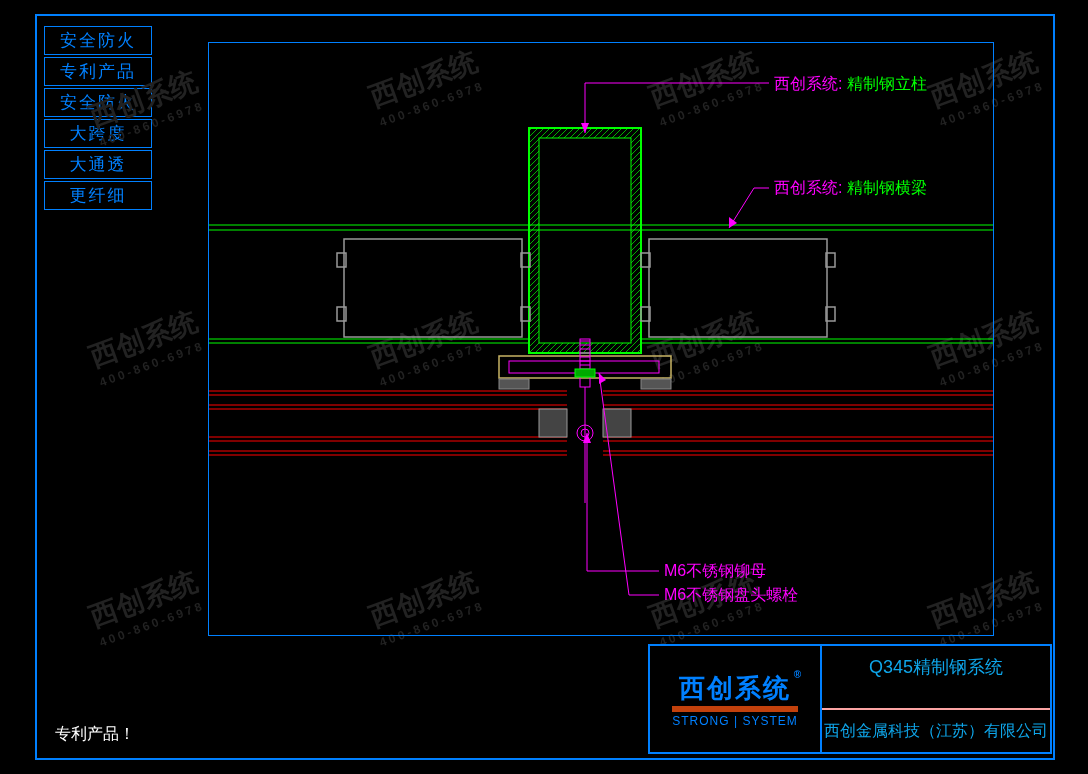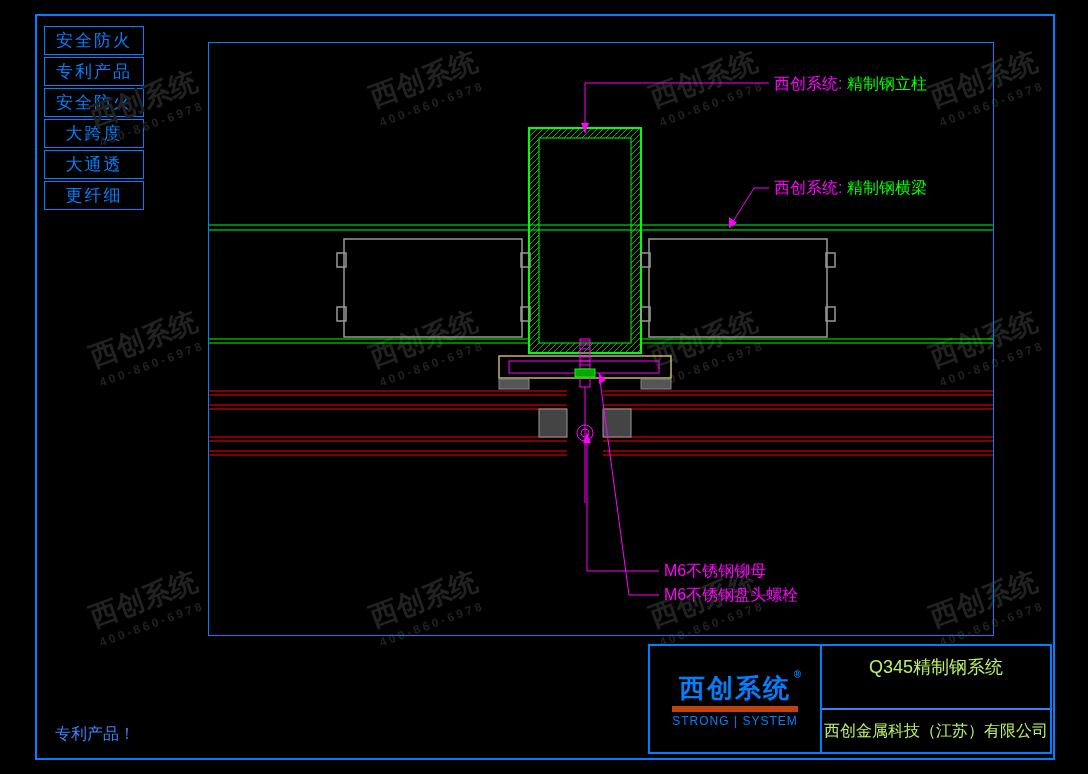--- a/index.html
+++ b/index.html
@@ -1,31 +1,31 @@
 <!DOCTYPE html>
 <html><head>
 <meta charset="utf-8">
 <style>
   body { margin:0; background:#000; font-family:"Microsoft YaHei","SimSun",sans-serif; color:#fff; }
   .page { position:relative; width:1088px; height:774px; background:#000; }
   .frame-outer { position:absolute; left:35px; top:14px; width:1016px; height:742px; border:2px solid #0080ff; }
-  .sidebar { position:absolute; left:44px; top:26px; width:100px; }
+  .sidebar { position:absolute; left:44px; top:26px; width:108px; }
   .side-item { border:1px solid #0080ff; text-align:center; color:#0080ff; font-size:17px; padding:2px 0; margin-bottom:2px; letter-spacing:2px; }
   .drawing { position:absolute; left:208px; top:42px; width:784px; height:592px; border:1px solid #0080ff; }
   .wm { position:absolute; color:#222; font-size:28px; font-weight:bold; transform:rotate(-20deg); pointer-events:none; user-select:none; white-space:nowrap; }
   .wm small { display:block; font-size:12px; letter-spacing:3px; }
-  .patent { position:absolute; left:55px; top:724px; color:#3b82f6; font-size:16px; }
+  .patent { position:absolute; left:55px; top:724px; color:#ffffff; font-size:16px; }
   .titleblock { position:absolute; left:648px; top:644px; width:400px; height:106px; border:2px solid #0080ff; display:flex; }
   .tb-left { width:170px; border-right:2px solid #0080ff; display:flex; flex-direction:column; align-items:center; justify-content:center; }
   .logo-main { color:#0080ff; font-size:26px; font-weight:bold; letter-spacing:2px; position:relative; }
   .logo-main sup { font-size:10px; position:absolute; top:-2px; right:-12px; }
   .logo-sub { color:#0080ff; font-size:12px; letter-spacing:1px; margin-top:0; border-top:6px solid #c2410c; padding-top:2px; }
   .tb-right { flex:1; display:flex; flex-direction:column; }
-  .tb-row { flex:1; display:flex; align-items:center; justify-content:center; color:#bef264; font-size:18px; }
-  .tb-row + .tb-row { border-top:2px solid #3b82f6; font-size:16px;margin-top:20px; }
+  .tb-row { flex:1; display:flex; align-items:center; justify-content:center; color:#0ea5e9; font-size:18px; }
+  .tb-row + .tb-row { border-top:2px solid #fca5a5; font-size:16px;margin-top:20px; }
   
   .svg-draw { position:absolute; left:0; top:0; }
   .label { fill:#00ff00; font-size:16px; font-family:"Microsoft YaHei",sans-serif; }
   .label-m { fill:#ff00ff; }
 </style>
 </head>
 <body>
 
 <div class="page">
   <div class="frame-outer"></div>

